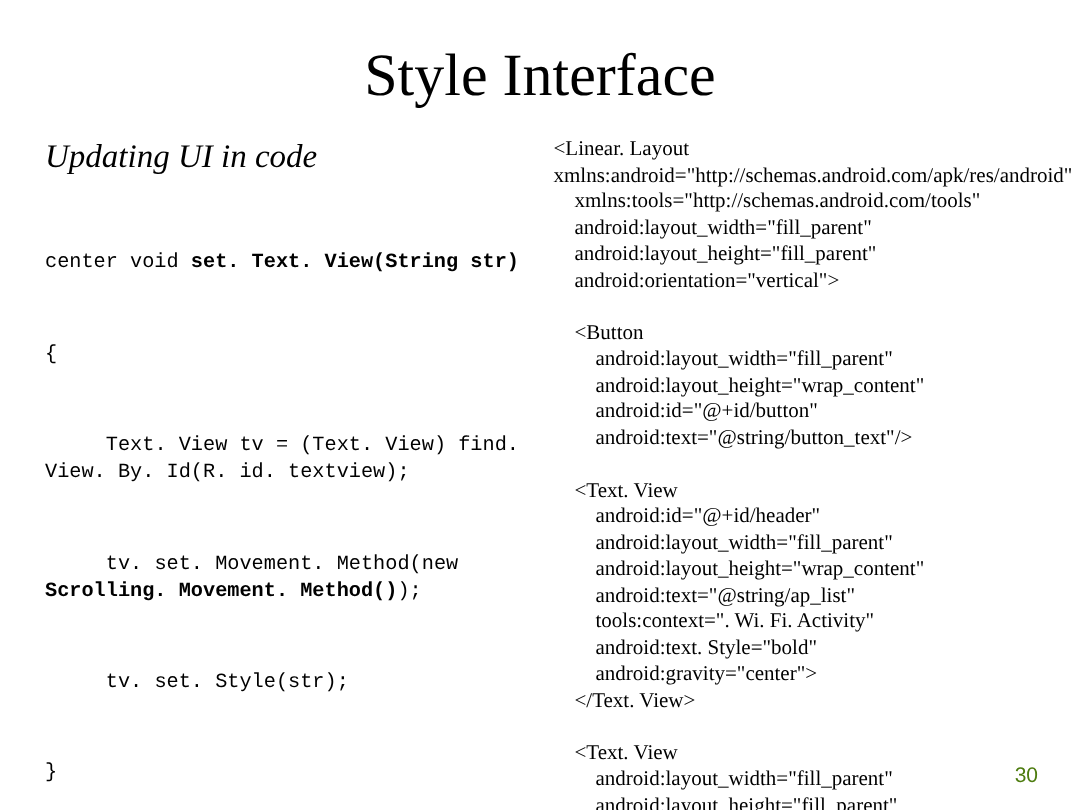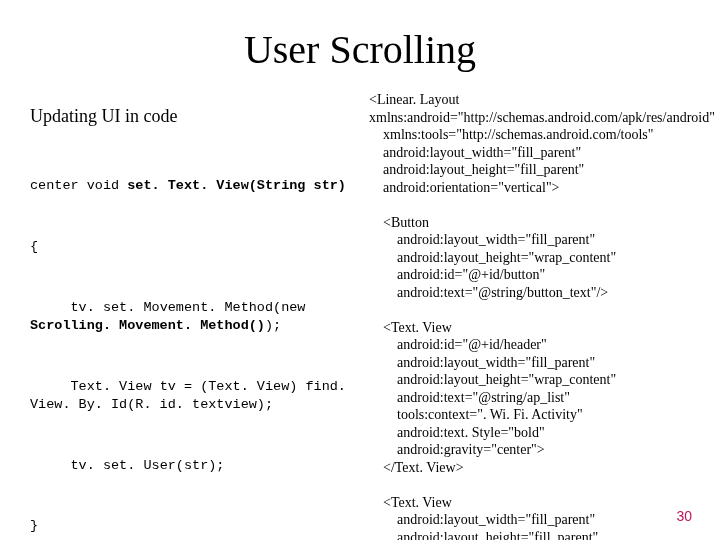--- a/index.html
+++ b/index.html
@@ -28,23 +28,24 @@
   .cols {
     display: flex;
     flex-direction: row;
     gap: 18px;
   }
   .col {
     flex: 1 1 0;
     min-width: 0;
   }
   .subhead {
-    font-size: 18px;
+    font-size: 22px;
     font-weight: 400;
-    margin: 15px 0 14px 0;
+    margin: 0 0 14px 0;
+    font-style: italic;
   }
   .code {
     font-family: "Courier New", Courier, monospace;
     font-size: 13.5px;
     line-height: 1.35;
     white-space: pre-wrap;
     word-wrap: break-word;
   }
   .code .bold {
     font-weight: bold;
@@ -60,42 +61,42 @@
     font-family: Liberation Serif, serif;
     font-size: 14px;
     line-height: 1.25;
     white-space: pre;
   }
   .pagenum {
     position: absolute;
     right: 28px;
     bottom: 16px;
     font-size: 14px;
-    color: #be185d;
+    color: #4d7c0f;
     font-family: Arial, Helvetica, sans-serif;
   }
 </style>
 </head>
 <body>
 
 <div class="slide">
 
-  <h1 class="title">User Scrolling</h1>
+  <h1 class="title">Style Interface</h1>
 
   <div class="cols">
 
     <div class="col">
       <h2 class="subhead">Updating UI in code</h2>
 
       <div class="code">
         <span class="sig"><span>center void </span><span class="bold">set. Text. View(String str)</span></span>
         <span class="body-line">{</span>
+        <span class="body-line">     Text. View tv = (Text. View) find. View. By. Id(R. id. textview);</span>
         <span class="body-line"><span>     tv. set. Movement. Method(new </span><span class="bold">Scrolling. Movement. Method()</span><span>);</span></span>
-        <span class="body-line">     Text. View tv = (Text. View) find. View. By. Id(R. id. textview);</span>
-        <span class="body-line">     tv. set. User(str);</span>
+        <span class="body-line">     tv. set. Style(str);</span>
         <span class="body-line">}</span>
       </div>
 
     </div>
 
     <div class="col">
       <div class="xml">&lt;Linear. Layout
 xmlns:android="http://schemas.android.com/apk/res/android"
     xmlns:tools="http://schemas.android.com/tools"
     android:layout_width="fill_parent"

